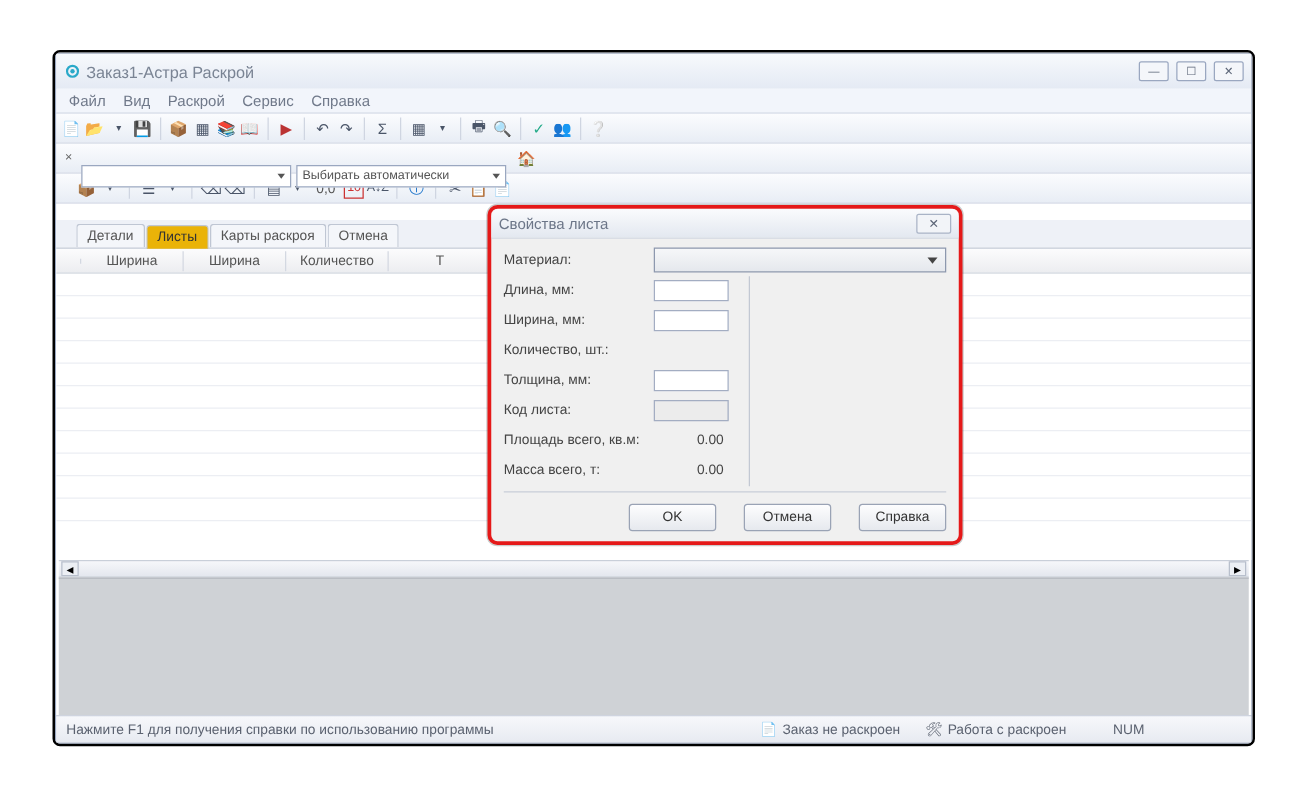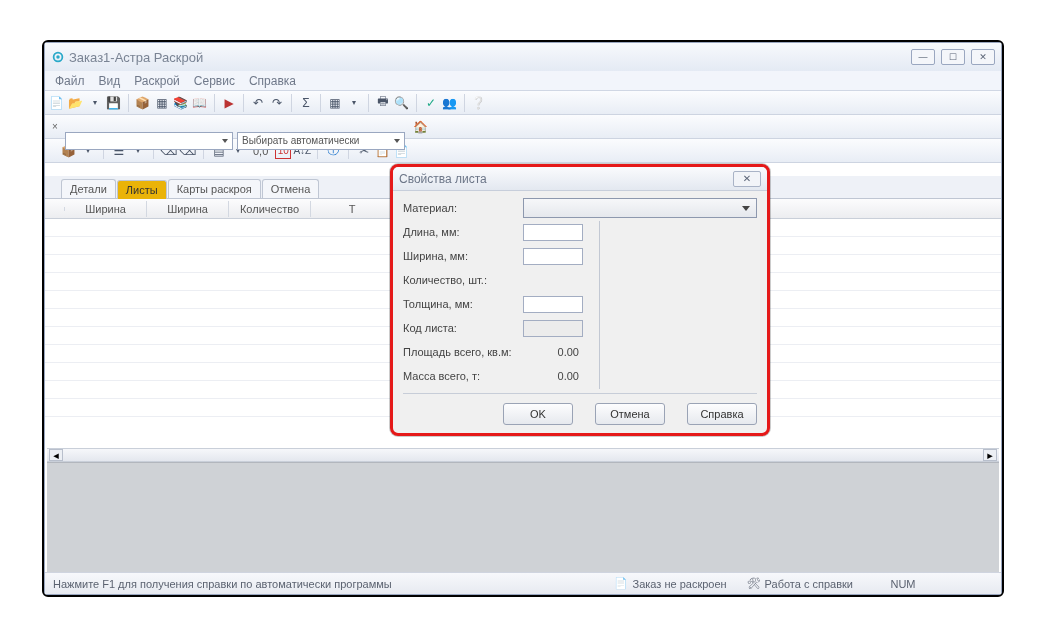--- a/index.html
+++ b/index.html
@@ -357,30 +357,30 @@
       </div>
       <div class="scrollbar-bottom">
         <div class="sb-btn">◂</div>
         <div class="sb-btn">▸</div>
       </div>
       <div class="bottomgrey"></div>
     </div>
 
     <div class="statusbar">
       <div class="sect">
-        <span>Нажмите F1 для получения справки по автоматически программы</span>
+        <span>Нажмите F1 для получения справки по использованию программы</span>
       </div>
       <div class="spacer"></div>
       <div class="sect">
         <span>📄</span>
         <span>Заказ не раскроен</span>
       </div>
       <div class="sect">
         <span>🛠</span>
-        <span>Работа с справки</span>
+        <span>Работа с раскроен</span>
       </div>
       <div class="sect" style="width:60px;justify-content:center">
         <span>NUM</span>
       </div>
       <div class="sect" style="width:40px"></div>
     </div>
   </div>
 </div>
 
 <div class="dialog-outline">

